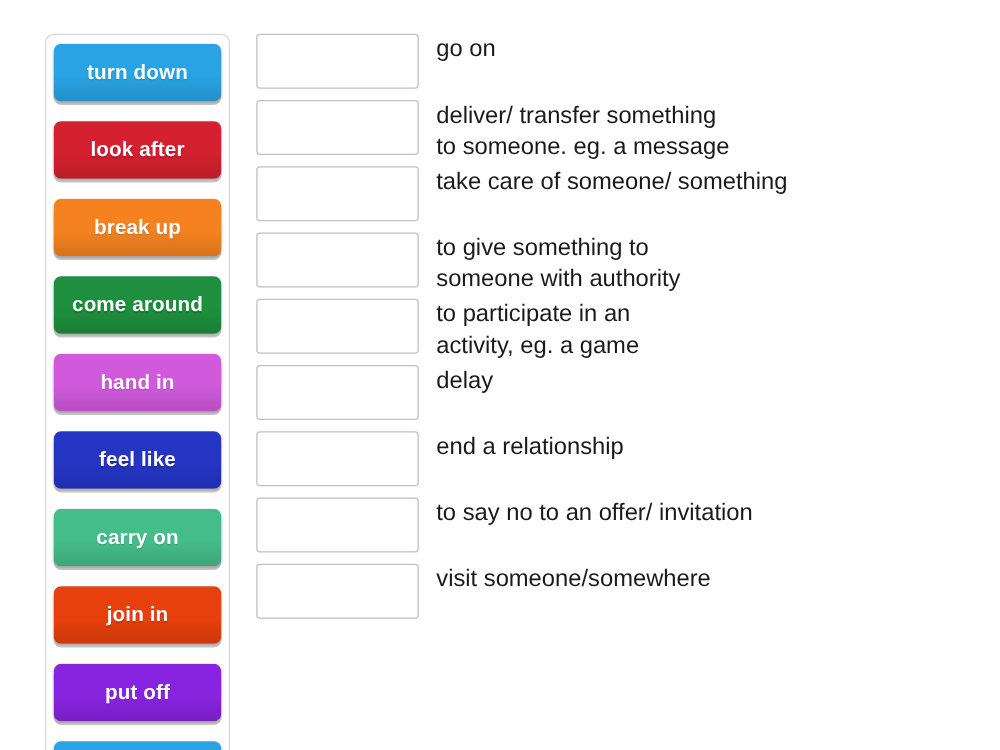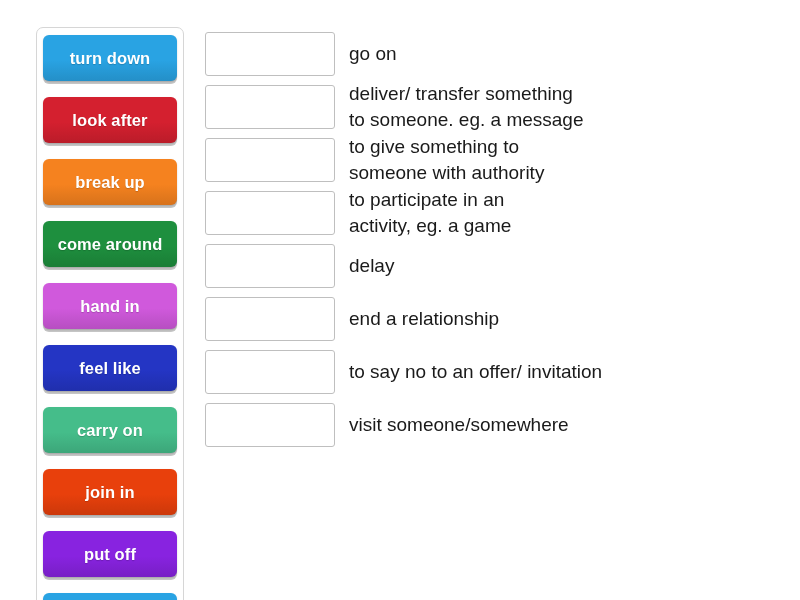--- a/index.html
+++ b/index.html
@@ -57,21 +57,20 @@
   
   .rows {
     margin: 27px 0 0 21px;
     display: flex;
     flex-direction: column;
     flex: 1;
   }
 
   .row {
     display: flex;
-    align-items: center;
     min-height: 53px;
   }
 
   .dropbox {
     box-sizing: border-box;
     width: 130px;
     height: 44px;
     flex: 0 0 130px;
     border: 1px solid #bfbfbf;
     border-radius: 3px;
@@ -110,20 +109,24 @@
         <div class="dropbox"></div>
         <div class="definition">go on</div>
       </div>
       <div class="row">
         <div class="dropbox"></div>
         <div class="definition">deliver/ transfer something
 to someone. eg. a message</div>
       </div>
       <div class="row">
         <div class="dropbox"></div>
+        <div class="definition">take care of someone/ something</div>
+      </div>
+      <div class="row">
+        <div class="dropbox"></div>
         <div class="definition">to give something to
 someone with authority</div>
       </div>
       <div class="row">
         <div class="dropbox"></div>
         <div class="definition">to participate in an
 activity, eg. a game</div>
       </div>
       <div class="row">
         <div class="dropbox"></div>

